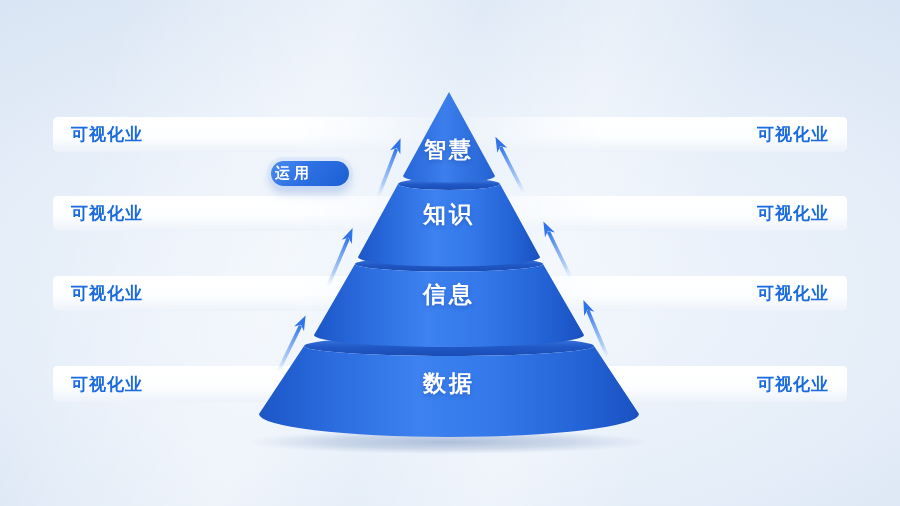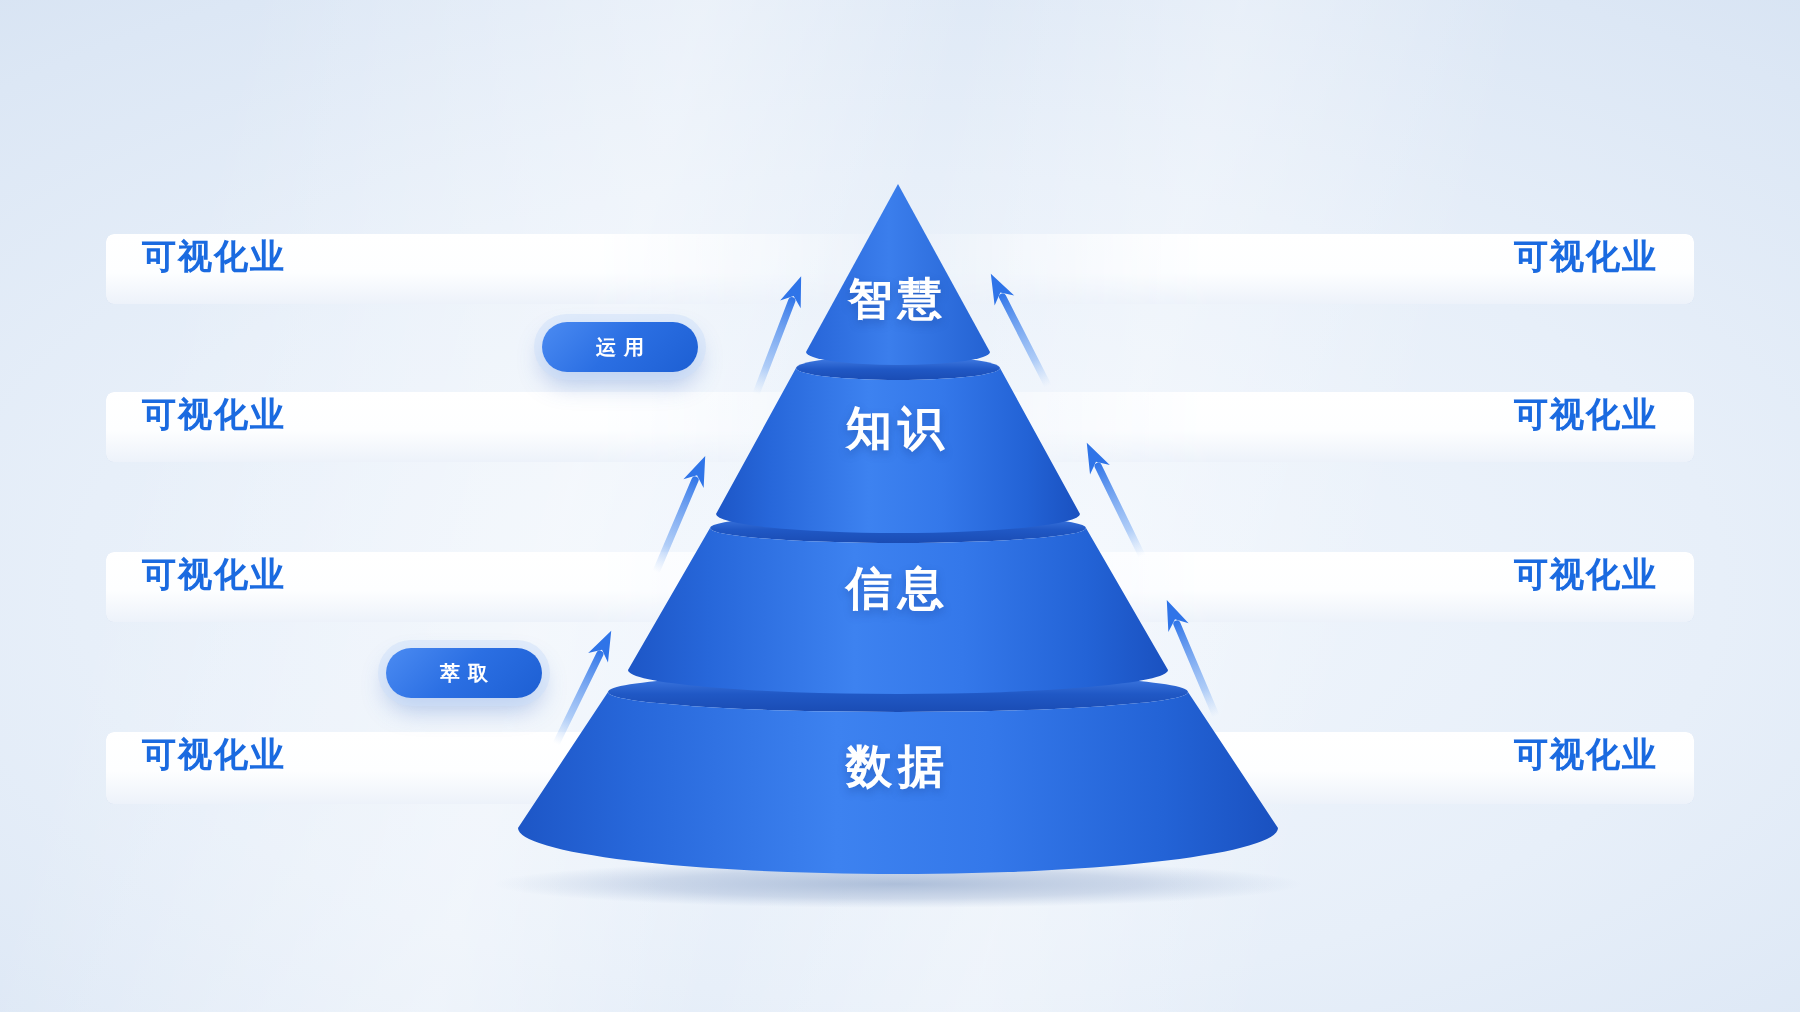--- a/index.html
+++ b/index.html
@@ -5,21 +5,21 @@
   html,body{margin:0;padding:0;background:#cfdff2;}
   .stage{
     position:relative;width:900px;height:506px;overflow:hidden;
     font-family:"Liberation Sans",sans-serif;
     background:
       linear-gradient(105deg, rgba(255,255,255,0) 12%, rgba(255,255,255,.38) 34%, rgba(255,255,255,0) 47%, rgba(255,255,255,.30) 60%, rgba(255,255,255,0) 74%),
       radial-gradient(95% 85% at 50% 58%, #f2f7fd 0%, #e7eff9 48%, #dce7f5 78%, #d3e0f1 100%);
   }
   
   .bar{
-    position:absolute;height:35px;width:412px;display:flex;
+    position:absolute;height:35px;width:412px;display:flex;align-items:center;
     background:linear-gradient(180deg,#ffffff 0%,#fdfeff 55%,#edf2fa 100%);
     box-shadow:0 7px 13px rgba(128,153,198,.40), 0 1px 2px rgba(140,160,200,.28);
   }
   .bar-left{
     left:53px;border-radius:4px 0 0 4px;
     -webkit-mask-image:linear-gradient(90deg,#000 0%,#000 58%,rgba(0,0,0,0) 99%);
             mask-image:linear-gradient(90deg,#000 0%,#000 58%,rgba(0,0,0,0) 99%);
   }
   .bar-right{
     right:53px;justify-content:flex-end;border-radius:0 4px 4px 0;
@@ -27,23 +27,23 @@
             mask-image:linear-gradient(270deg,#000 0%,#000 58%,rgba(0,0,0,0) 99%);
   }
   .bar span{
     font-family:"Liberation Serif",serif;font-weight:bold;font-size:17px;
     color:#1a6ae0;letter-spacing:1px;padding:0 18px;white-space:nowrap;
   }
   .r1{top:117px}.r2{top:196px}.r3{top:276px}.r4{top:366px;height:36px}
   
   .pill{
     position:absolute;width:78px;height:25px;border-radius:13px;
-    display:flex;align-items:center;justify-content:center;
+    display:flex;align-items:center;
     background:linear-gradient(135deg,#4b8bf2 0%,#2b6fe3 48%,#1d5fd3 100%);
-    color:#ffffff;font-weight:bold;font-size:10px;letter-spacing:4px;padding-left:4px;
+    color:#ffffff;font-weight:bold;font-size:15px;letter-spacing:4px;padding-left:4px;
     box-sizing:border-box;
     box-shadow:0 0 0 4px rgba(205,223,250,.50), 0 6px 12px rgba(60,110,200,.35);
   }
   .pill-1{left:271px;top:161px}
   .pill-2{left:234px;top:241px}
   .pill-3{left:193px;top:324px}
   
   .pyr{position:absolute;left:0;top:0;width:900px;height:506px;}
   .tier-label{
     fill:#ffffff;font-family:"Liberation Serif",serif;font-weight:bold;
@@ -156,17 +156,14 @@
     </g>
     <g transform="translate(524,193) rotate(-27)">
       <path d="M0,0 L0,-50" stroke="url(#gArrow)" stroke-width="3.6" stroke-linecap="round" fill="none"></path>
       <path d="M0,-63 L-5.5,-48 L0,-52.5 L5.5,-48 Z" fill="#2f74e8"></path>
     </g>
   </svg>
 
   <div class="pill pill-1">
     <span>运用</span>
   </div>
-  <div class="pill pill-3">
-    <span>萃取</span>
-  </div>
 
 </div>
 
 </body></html>

